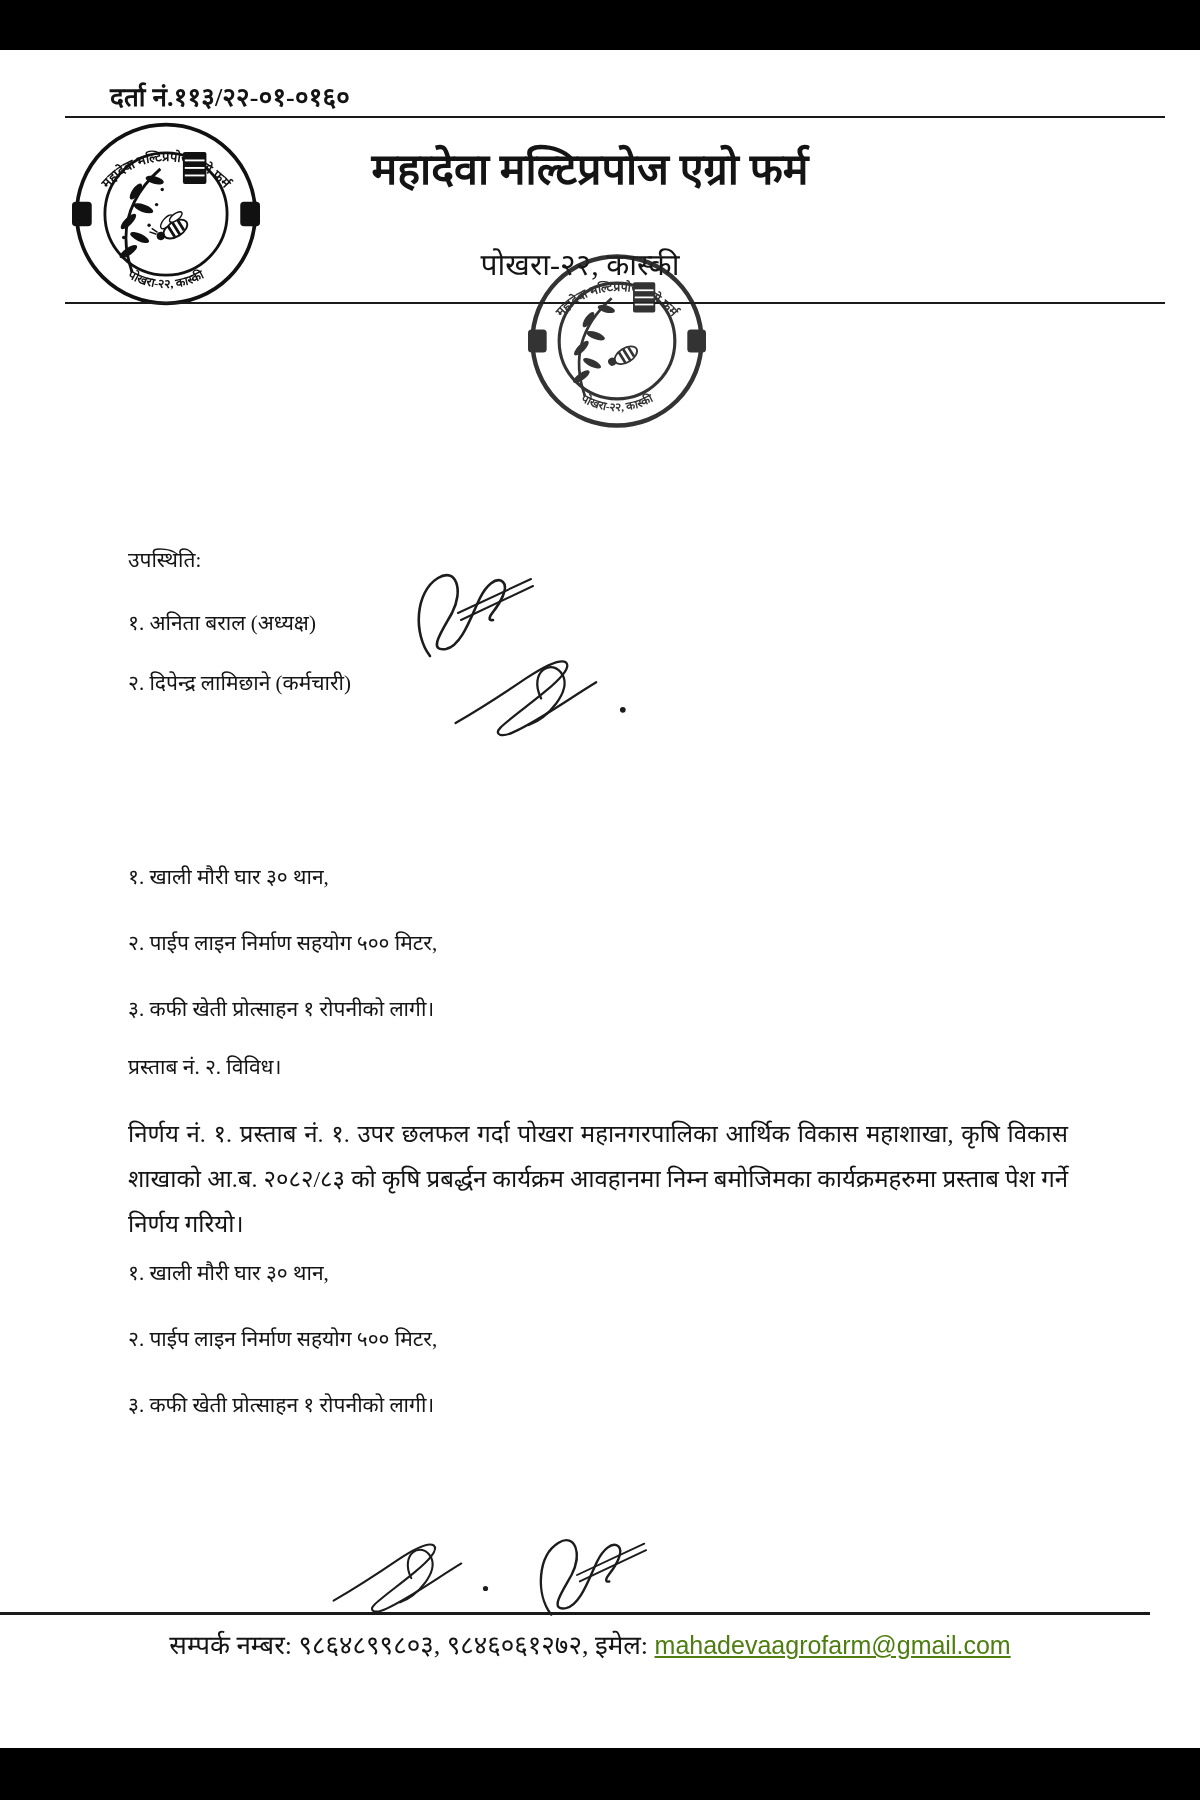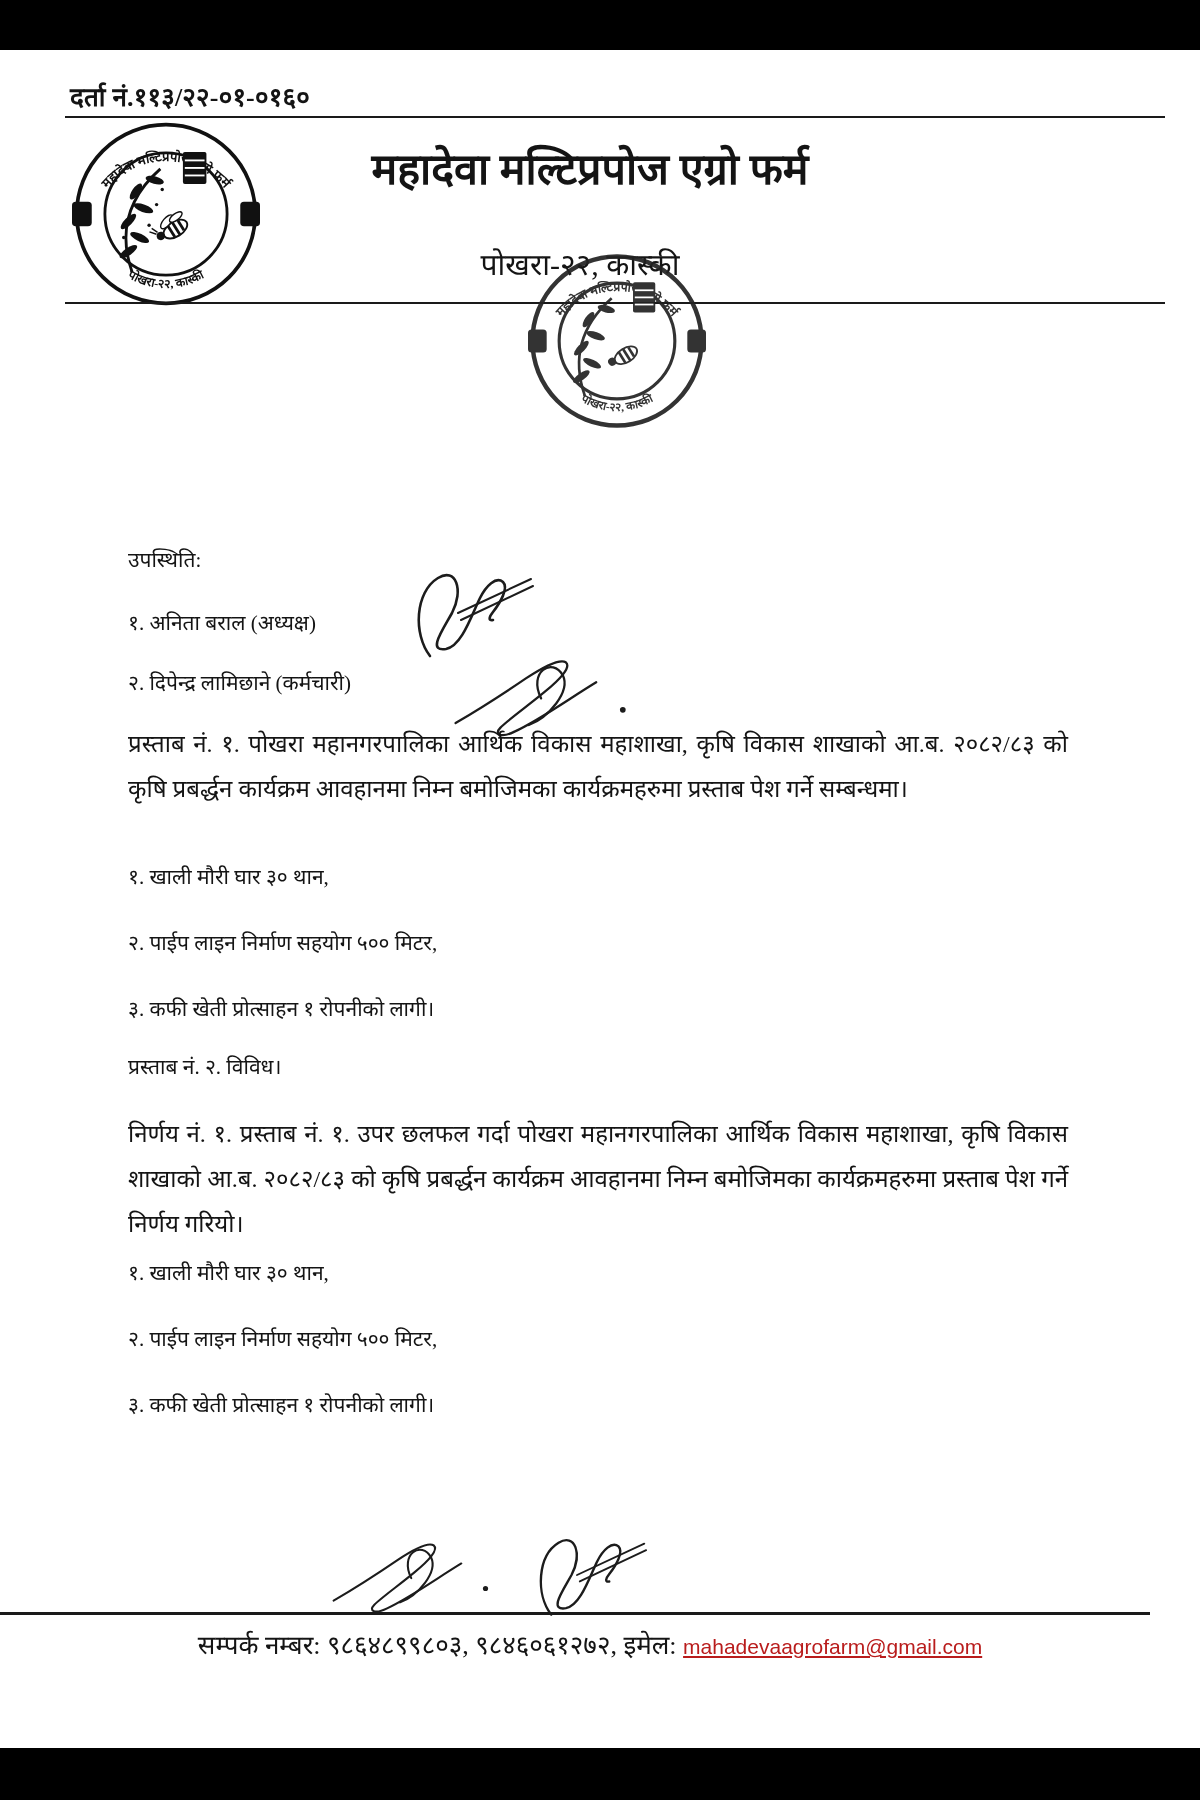--- a/index.html
+++ b/index.html
@@ -4,27 +4,27 @@
 <style>
   html,body{margin:0;padding:0;background:#e8e8e8;}
   .page{
     position:relative;width:1200px;height:1800px;margin:0 auto;
     background:#ffffff;overflow:hidden;
     font-family:"Liberation Serif","DejaVu Serif",serif;color:#141414;
   }
   .abs{position:absolute;}
   .bar{left:0;width:1200px;background:#000;}
   .hline{background:#1a1a1a;height:2px;}
-  .hdr-num{font-size:26px;font-weight:bold;letter-spacing:.2px;}
+  .hdr-num{font-size:26px;font-weight:bold;letter-spacing:.2px;margin-left:40px;}
   .title{font-size:43px;font-weight:bold;text-align:center;}
   .subtitle{font-size:30px;text-align:center;}
   .para{font-size:24px;line-height:45px;text-align:justify;width:940px;left:128px;}
   .line{font-size:21px;left:128px;white-space:nowrap;}
   .footer-text{font-size:26px;text-align:center;width:1160px;left:10px;white-space:nowrap;}
-  .footer-text a{color:#b91c1c;text-decoration:underline;font-family:"Liberation Sans","DejaVu Sans",sans-serif;font-size:21px;}
+  .footer-text a{color:#4d7c0f;text-decoration:underline;font-family:"Liberation Sans","DejaVu Sans",sans-serif;font-size:25px;}
   svg{display:block;}
   .sig path{fill:none;stroke:#1c1c1c;stroke-linecap:round;}
 </style>
 </head>
 <body>
 
 <div class="page">
 
   <div class="abs bar" style="top:0;height:50px;"></div>
 
@@ -137,21 +137,20 @@
   </div>
 
   <div class="abs sig" style="left:448px;top:650px;">
     <svg width="190" height="92" viewBox="0 0 200 95">
       <path d="M8,76 C32,62 60,44 82,29 C100,17 118,8 124,12 C130,17 118,30 102,43 C84,58 64,72 55,81 C48,88 56,92 70,85 C96,73 128,50 156,33" stroke-width="2.4"></path>
       <path d="M98,50 C84,22 110,6 121,26 C129,43 106,70 85,78" stroke-width="2.4"></path>
       <circle cx="184" cy="62" r="3" fill="#1c1c1c" stroke="none"></circle>
     </svg>
   </div>
 
-  <div class="abs para" style="top:722px;">प्रस्ताब नं. १. पोखरा महानगरपालिका आर्थिक विकास महाशाखा, कृषि विकास शाखाको आ.ब. २०८२/८३ को कृषि प्रबर्द्धन कार्यक्रम आवहानमा निम्न बमोजिमका कार्यक्रमहरुमा प्रस्ताब पेश गर्ने सम्बन्धमा।</div>
 
   <div class="abs line" style="top:862px;">१. खाली मौरी घार ३० थान,</div>
   <div class="abs line" style="top:928px;">२. पाईप लाइन निर्माण सहयोग ५०० मिटर,</div>
   <div class="abs line" style="top:994px;">३. कफी खेती प्रोत्साहन १ रोपनीको लागी।</div>
 
   <div class="abs line" style="top:1052px;">प्रस्ताब नं. २. विविध।</div>
 
   <div class="abs para" style="top:1112px;">निर्णय नं. १. प्रस्ताब नं. १. उपर छलफल गर्दा पोखरा महानगरपालिका आर्थिक विकास महाशाखा, कृषि विकास शाखाको आ.ब. २०८२/८३ को कृषि प्रबर्द्धन कार्यक्रम आवहानमा निम्न बमोजिमका कार्यक्रमहरुमा प्रस्ताब पेश गर्ने निर्णय गरियो।</div>
 
   <div class="abs line" style="top:1258px;">१. खाली मौरी घार ३० थान,</div>

